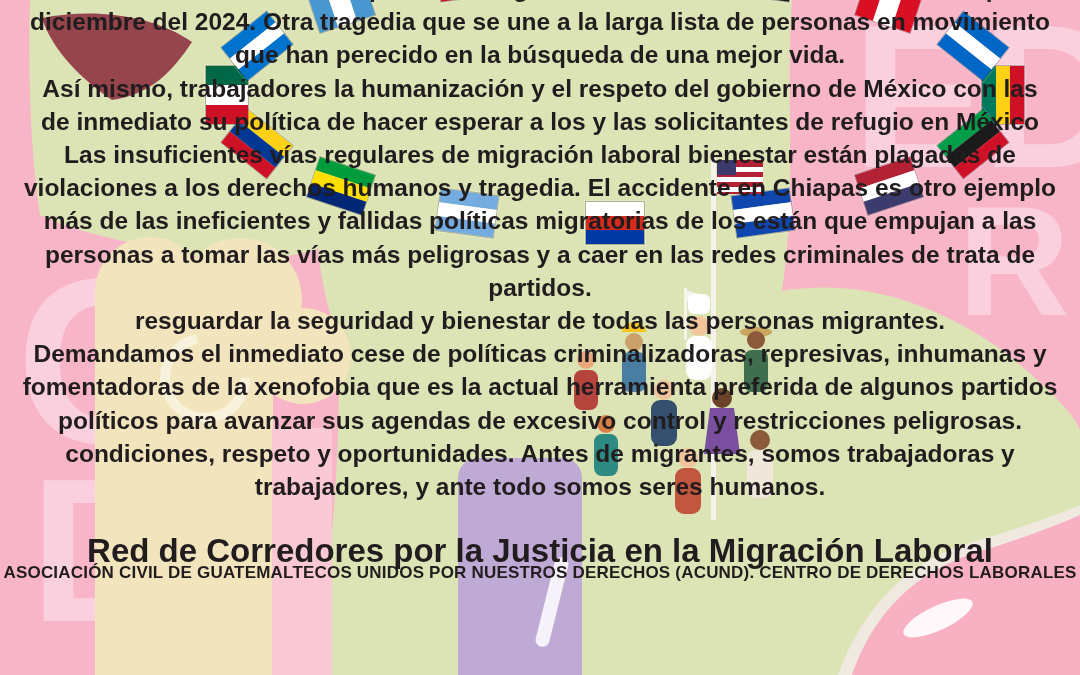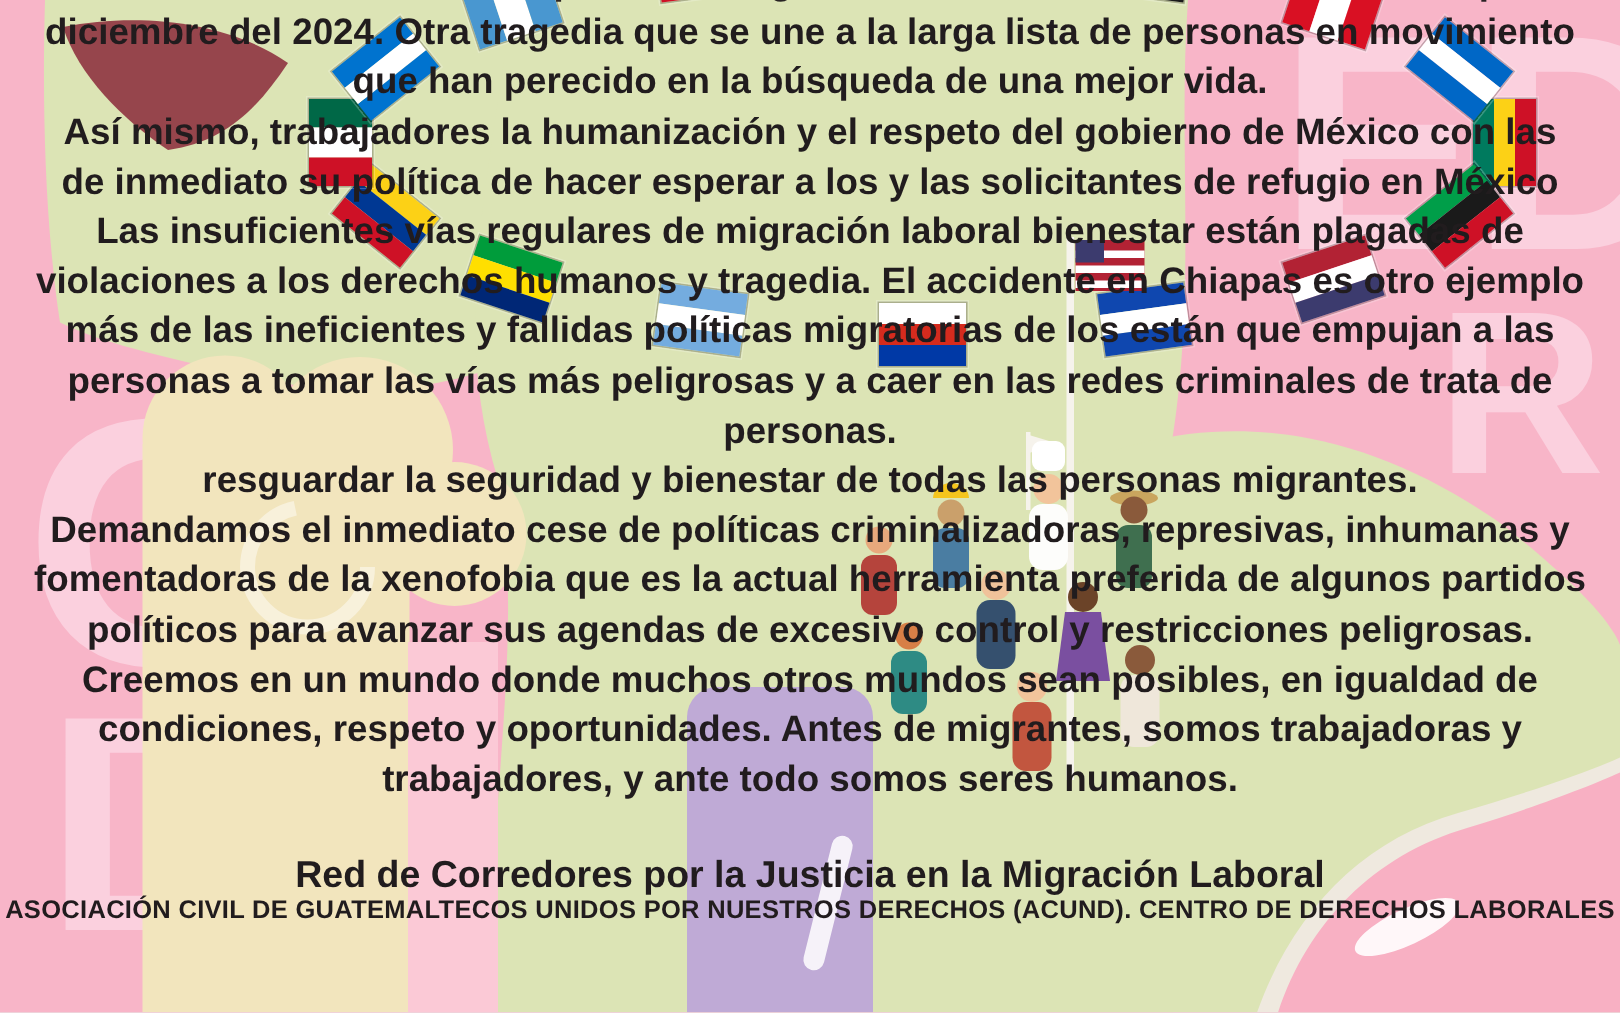--- a/index.html
+++ b/index.html
@@ -23,21 +23,21 @@
   #flag-ring{position:absolute;left:0;top:0;width:100%;height:100%;z-index:4;pointer-events:none}
   .flag{position:absolute;display:flex;width:58px;height:42px;
         border:1px solid rgba(45,40,40,.28);box-shadow:0 0 0 1px rgba(255,255,255,.22)}
   .flag .stripe{flex:1}
   
   #statement{position:absolute;left:0;right:0;top:-28px;z-index:10;text-align:center;
              color:#211c1e;font-weight:700;font-size:24.5px;line-height:33.2px}
   .line{white-space:nowrap}
   .line.partial{opacity:.96}
   #spacer{height:31px}
-  #signature{white-space:nowrap;font-size:25px}
+  #signature{white-space:nowrap;font-size:33px}
   #footer-line{white-space:nowrap;font-size:17px;line-height:20px;margin-top:-4px;
                font-weight:700;letter-spacing:.2px}
 </style>
 </head>
 <body>
 
 <div id="stage">
 
   <div class="wm" id="wm-e1">E</div>
   <div class="wm" id="wm-c1">C</div>
@@ -200,26 +200,25 @@
     <div class="line partial">lamentamos las muertes de las personas migrantes en el accidente ocurrido en Chiapas el 09 de</div>
     <div id="statement-lines">
         <div class="line">diciembre del 2024. Otra tragedia que se une a la larga lista de personas en movimiento</div>
         <div class="line">que han perecido en la búsqueda de una mejor vida.</div>
         <div class="line">Así mismo, trabajadores la humanización y el respeto del gobierno de México con las</div>
         <div class="line">de inmediato su política de hacer esperar a los y las solicitantes de refugio en México</div>
         <div class="line">Las insuficientes vías regulares de migración laboral bienestar están plagadas de</div>
         <div class="line">violaciones a los derechos humanos y tragedia. El accidente en Chiapas es otro ejemplo</div>
         <div class="line">más de las ineficientes y fallidas políticas migratorias de los están que empujan a las</div>
         <div class="line">personas a tomar las vías más peligrosas y a caer en las redes criminales de trata de</div>
-        <div class="line">personas.</div>
+        <div class="line">partidos.</div>
         <div class="line">resguardar la seguridad y bienestar de todas las personas migrantes.</div>
         <div class="line">Demandamos el inmediato cese de políticas criminalizadoras, represivas, inhumanas y</div>
         <div class="line">fomentadoras de la xenofobia que es la actual herramienta preferida de algunos partidos</div>
         <div class="line">políticos para avanzar sus agendas de excesivo control y restricciones peligrosas.</div>
-        <div class="line">Creemos en un mundo donde muchos otros mundos sean posibles, en igualdad de</div>
         <div class="line">condiciones, respeto y oportunidades. Antes de migrantes, somos trabajadoras y</div>
         <div class="line">trabajadores, y ante todo somos seres humanos.</div>
       </div>
     <div id="spacer"></div>
     <div id="signature">Red de Corredores por la Justicia en la Migración Laboral</div>
     <div id="footer-line">ASOCIACIÓN CIVIL DE GUATEMALTECOS UNIDOS POR NUESTROS DERECHOS (ACUND). CENTRO DE DERECHOS LABORALES</div>
   </div>
 
 </div>
 

